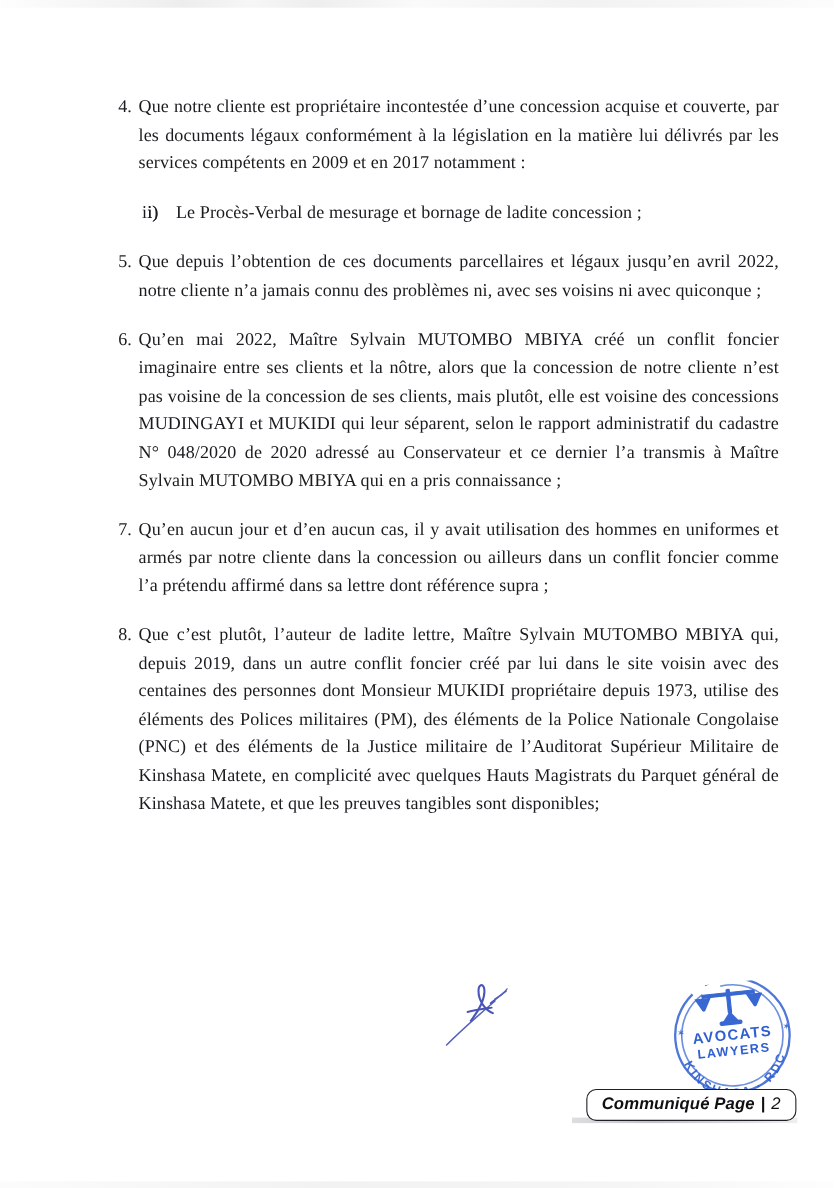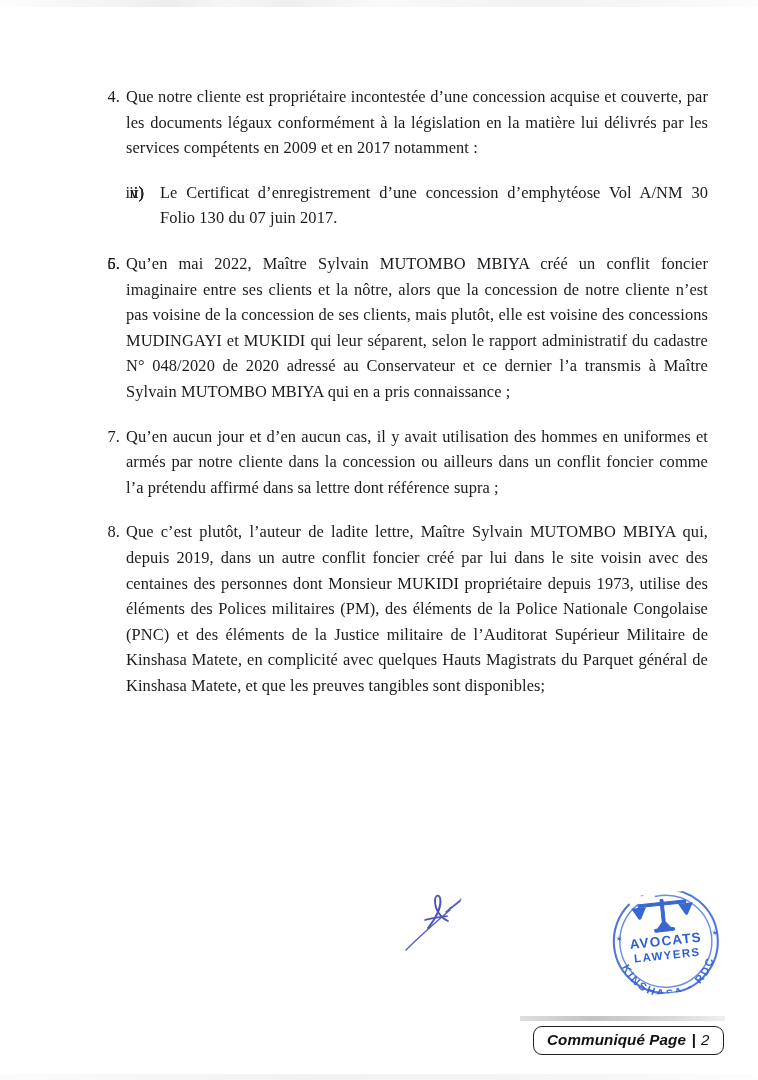--- a/index.html
+++ b/index.html
@@ -116,21 +116,21 @@
     width: 152px;
     height: 100px;
     transform: rotate(-6deg);
     pointer-events: none;
   }
 
   
   .page-badge {
     position: absolute;
     left: 533px;
-    top: 1026px;
+    top: 990px;
     border: 1.6px solid #202024;
     border-radius: 9px;
     padding: 4px 13px 5px 13px;
     background: #ffffff;
     font-family: "Liberation Sans", "DejaVu Sans", sans-serif;
     font-weight: bold;
     font-style: italic;
     font-size: 15.2px;
     line-height: 18px;
     color: #111114;
@@ -155,29 +155,27 @@
       <span class="marker">4.</span>
       <span>Que notre cliente est propriétaire incontestée d’une concession acquise et couverte, par les documents légaux conformément à la législation en la matière lui délivrés par les services compétents en 2009 et en 2017 notamment :</span>
     </div>
 
     <div class="roman-list">
       <div class="roman-item no-justify">
         <span class="rmarker">i)</span>
       </div>
       <div class="roman-item no-justify">
         <span class="rmarker">ii)</span>
+        <span>Le Procès-Verbal de mesurage et bornage de ladite concession ;</span>
       </div>
-      <div class="roman-item">
-        <span class="rmarker">iv)</span>
-        <span>Le Certificat d’enregistrement d’une concession d’emphytéose Vol A/NM 30 Folio 130 du 07 juin 2017.</span>
-      </div>
     </div>
 
     <div class="clause">
       <span class="marker">5.</span>
+      <span>Que depuis l’obtention de ces documents parcellaires et légaux jusqu’en avril 2022, notre cliente n’a jamais connu des problèmes ni, avec ses voisins ni avec quiconque ;</span>
     </div>
 
     <div class="clause">
       <span class="marker">6.</span>
       <span>Qu’en mai 2022, Maître Sylvain MUTOMBO MBIYA  créé un conflit foncier imaginaire entre ses clients et la nôtre, alors que la concession de notre cliente n’est pas voisine de la concession de ses clients, mais plutôt, elle est voisine des concessions MUDINGAYI et MUKIDI qui leur séparent, selon le rapport administratif du cadastre N° 048/2020 de 2020 adressé au Conservateur et ce dernier l’a transmis à Maître Sylvain MUTOMBO MBIYA qui en a pris connaissance ;</span>
     </div>
 
     <div class="clause">
       <span class="marker">7.</span>
       <span>Qu’en aucun jour et d’en aucun cas, il y avait utilisation des hommes en uniformes et armés par notre cliente dans la concession ou ailleurs dans un conflit foncier comme l’a prétendu affirmé dans sa lettre dont référence supra ;</span>

